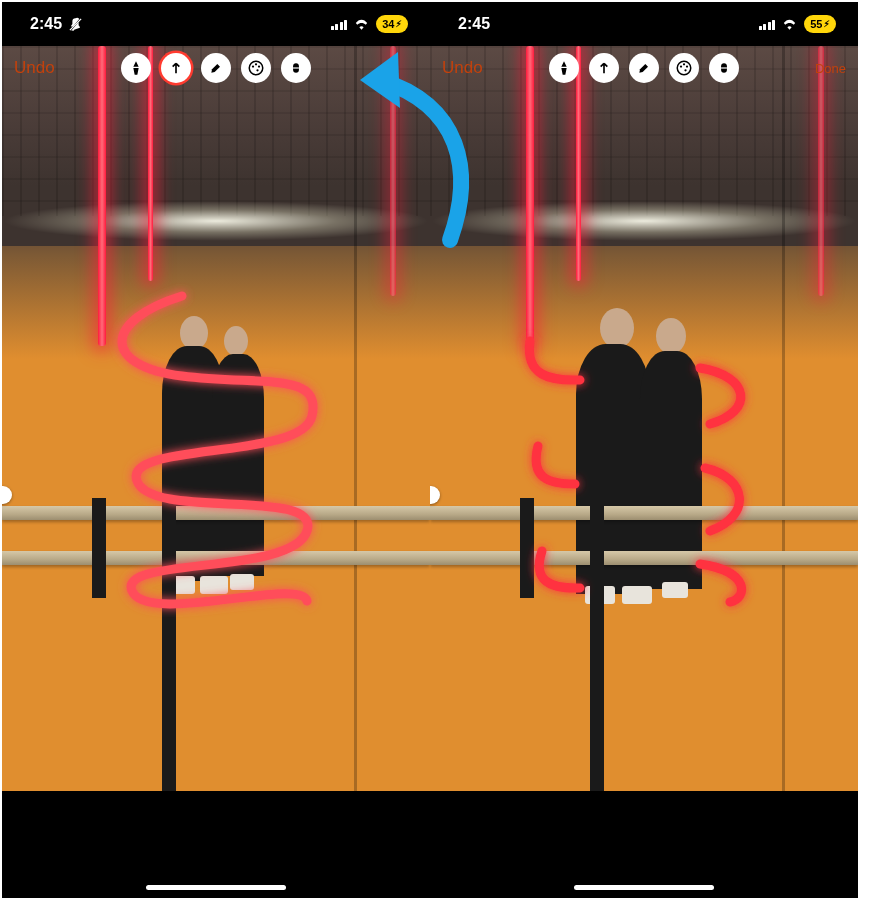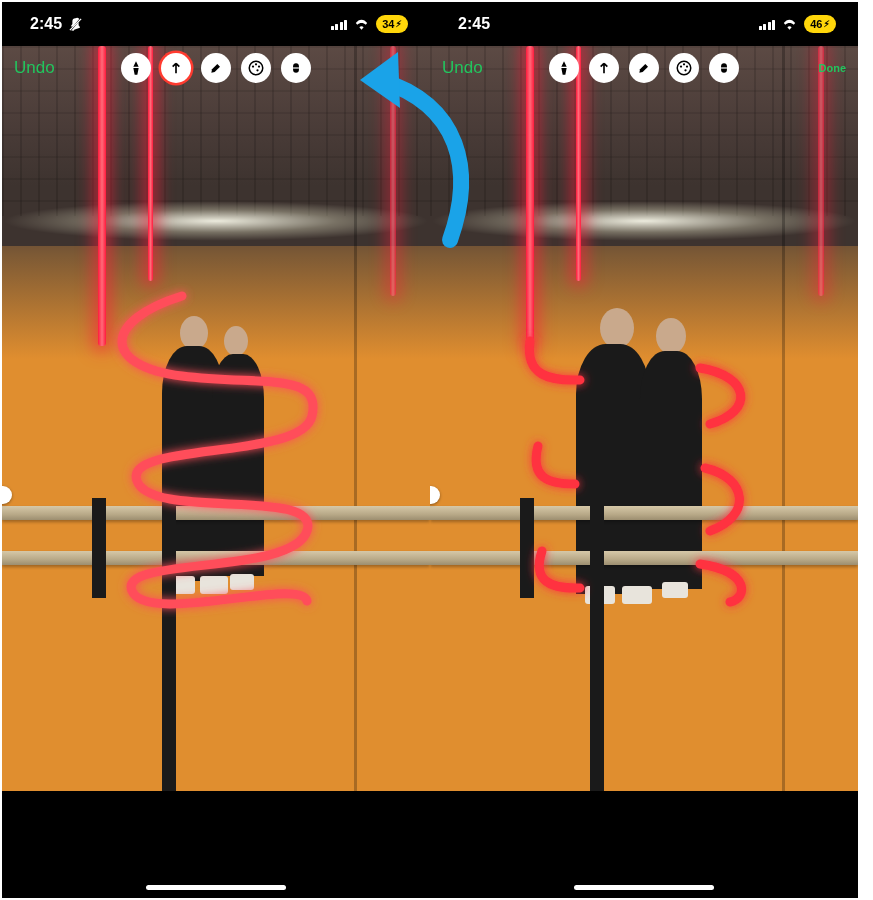--- a/index.html
+++ b/index.html
@@ -70,39 +70,39 @@
     .bolt { font-size: 9px; }
     .bell-slash { width: 15px; height: 15px; }
 
     .toolbar {
       height: 44px;
       display: flex;
       align-items: center;
       padding: 0 12px;
       position: relative;
       z-index: 10;
-      color: #22c55e;
+      color: #c2410c;
     }
     .toolbar-left {
       font-size: 17px;
       font-weight: 400;
       width: 75px;
     }
     .toolbar-center {
       display: flex;
       gap: 10px;
       align-items: center;
       flex: 1;
       justify-content: center;
     }
     .toolbar-right {
       width: 75px;
       text-align: right;
-      font-size: 11px;
-      font-weight: 700;
+      font-size: 13px;
+      font-weight: 400;
     }
     .tool-btn {
       width: 30px;
       height: 30px;
       border-radius: 50%;
       background: #fff;
       display: flex;
       align-items: center;
       justify-content: center;
       color: #000;
@@ -346,21 +346,21 @@
         <div class="signal-bars">
             <span></span>
             <span></span>
             <span></span>
             <span></span>
           </div>
         <svg class="wifi-icon" viewBox="0 0 24 16">
             <path fill="#fff" d="M12 16l3-3.5c-1.6-1.6-4.4-1.6-6 0L12 16zm-6-7c3.3-3.3 8.7-3.3 12 0l2-2.3C15.6.3 8.4.3 4 6.7L6 9z"></path>
           </svg>
         <div class="battery-pill">
-          <span>46</span>
+          <span>55</span>
             <span class="bolt">⚡︎</span>
         </div>
       </div>
     </div>
 
     <div class="photo-area">
       <div class="ceiling"></div>
       <div class="ceiling-lines"></div>
       <div class="light-strip"></div>
       <div class="neon-pole" style="left:96px; top:0; height:300px;"></div>

